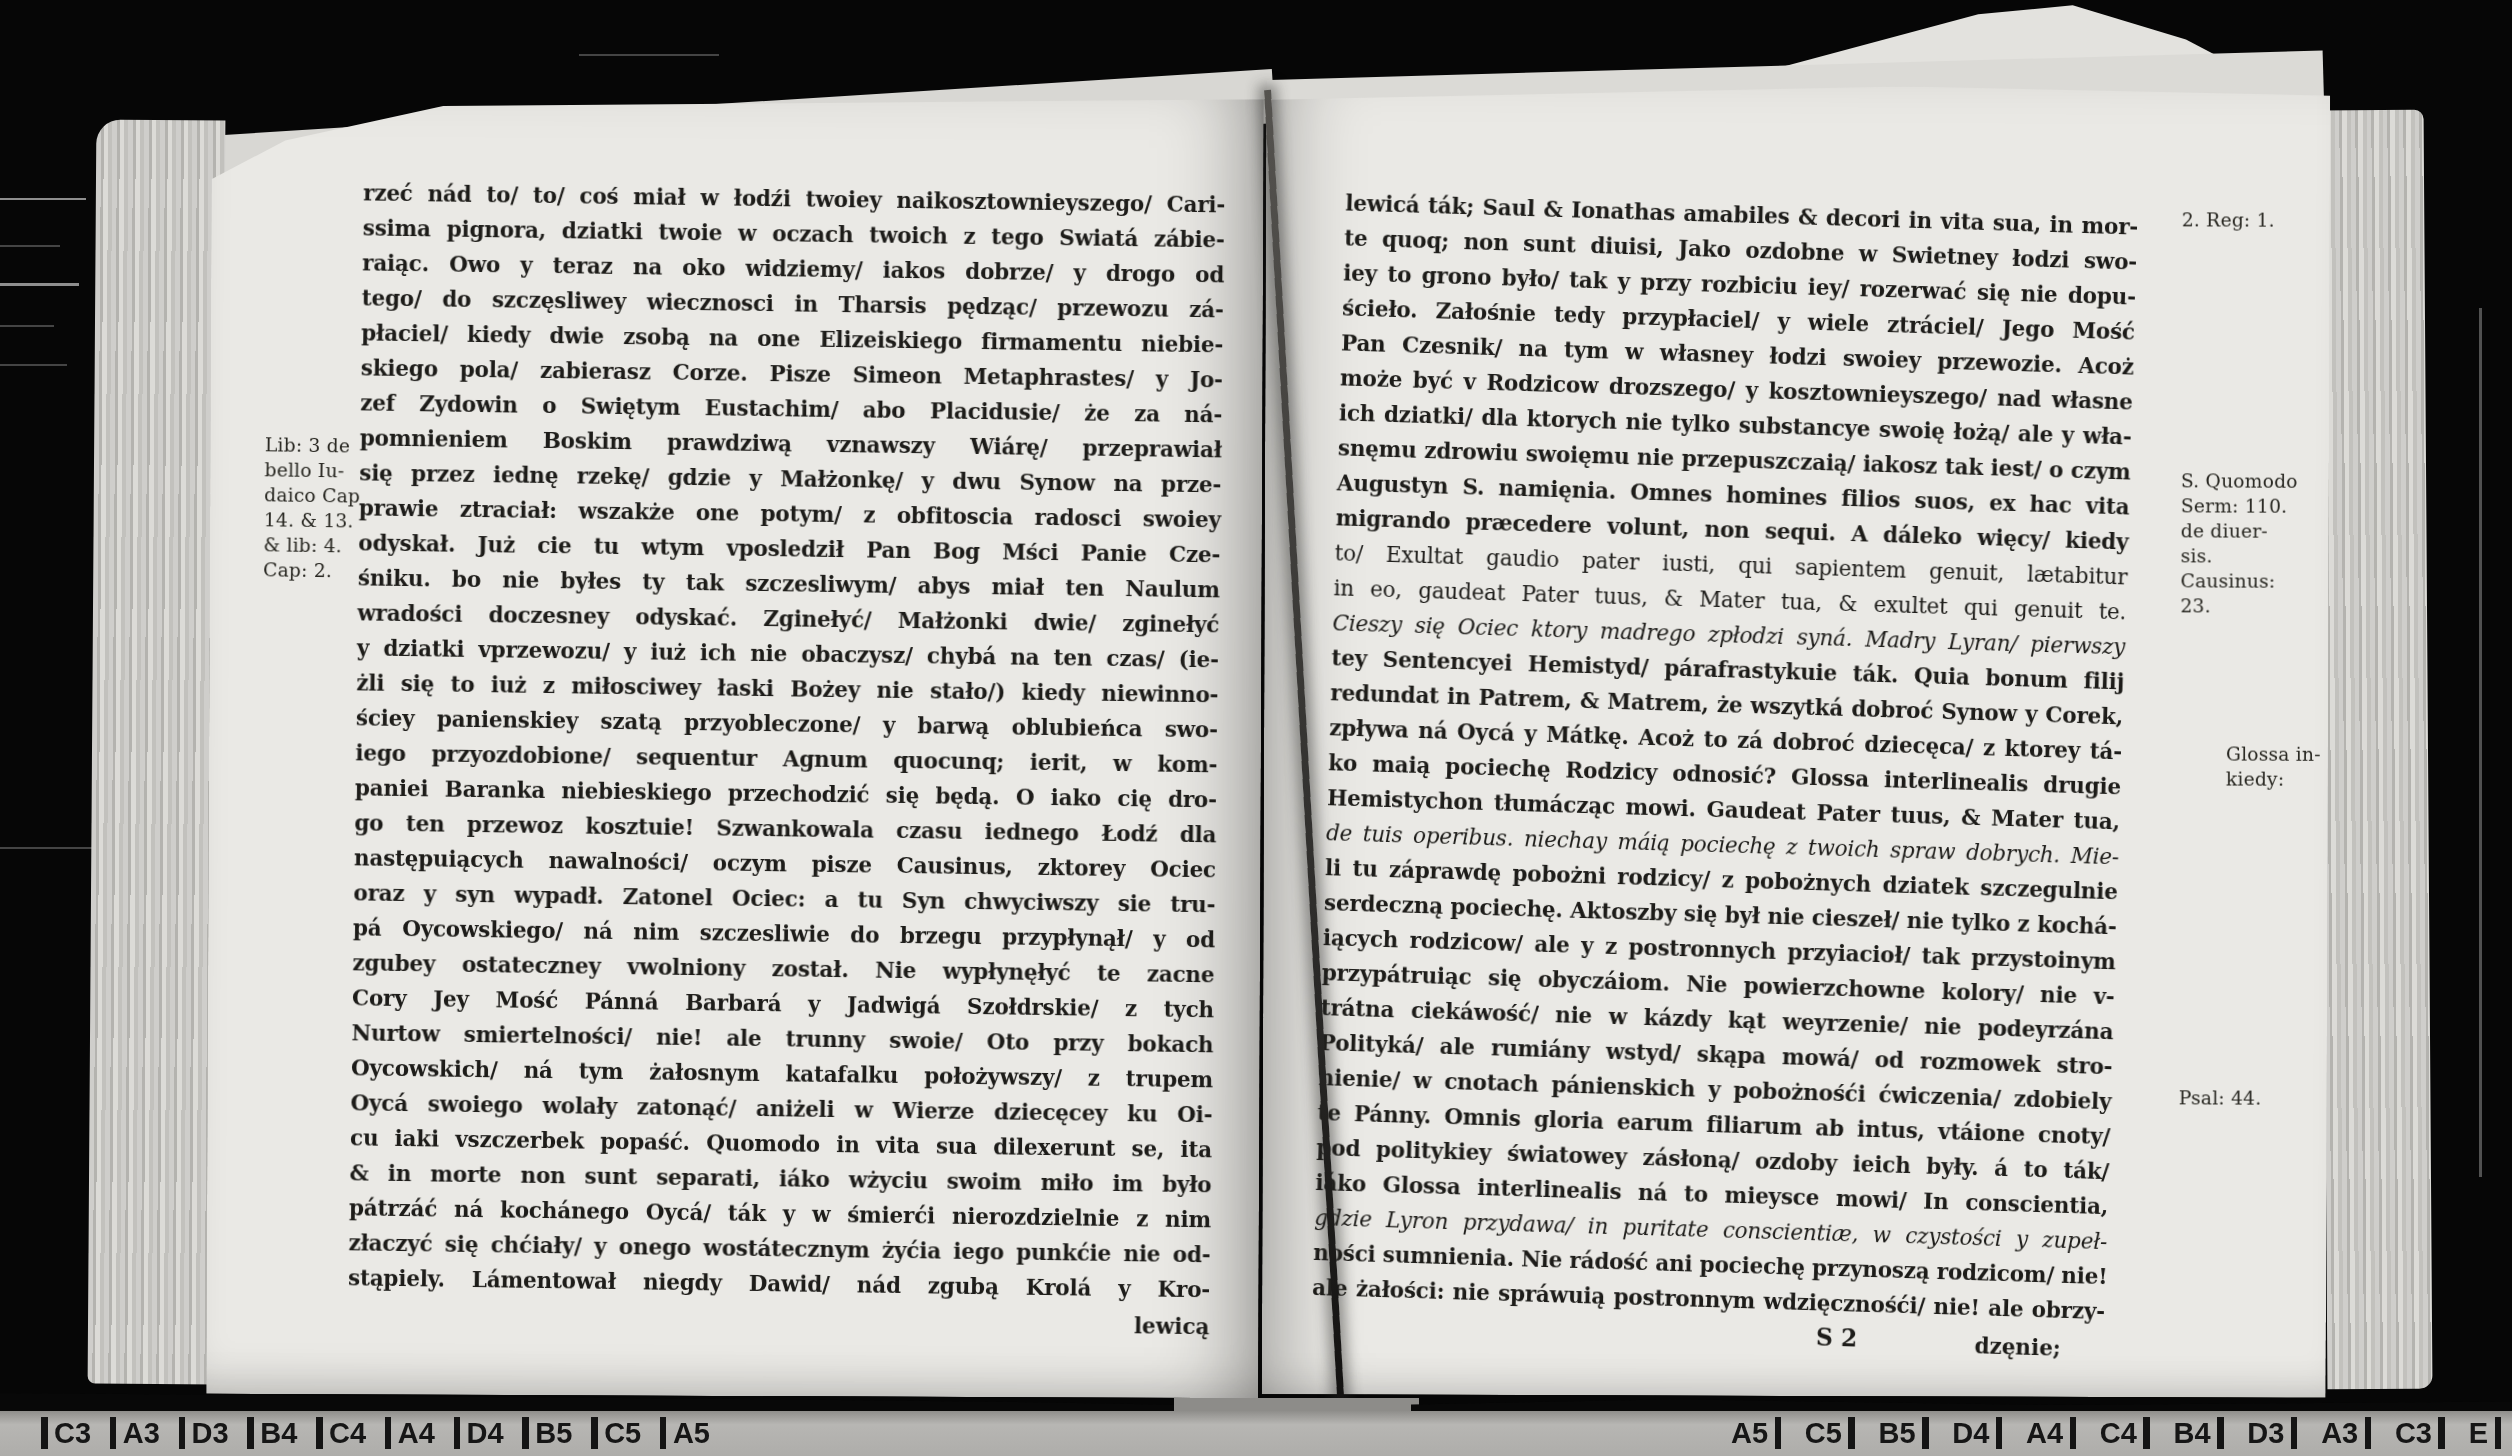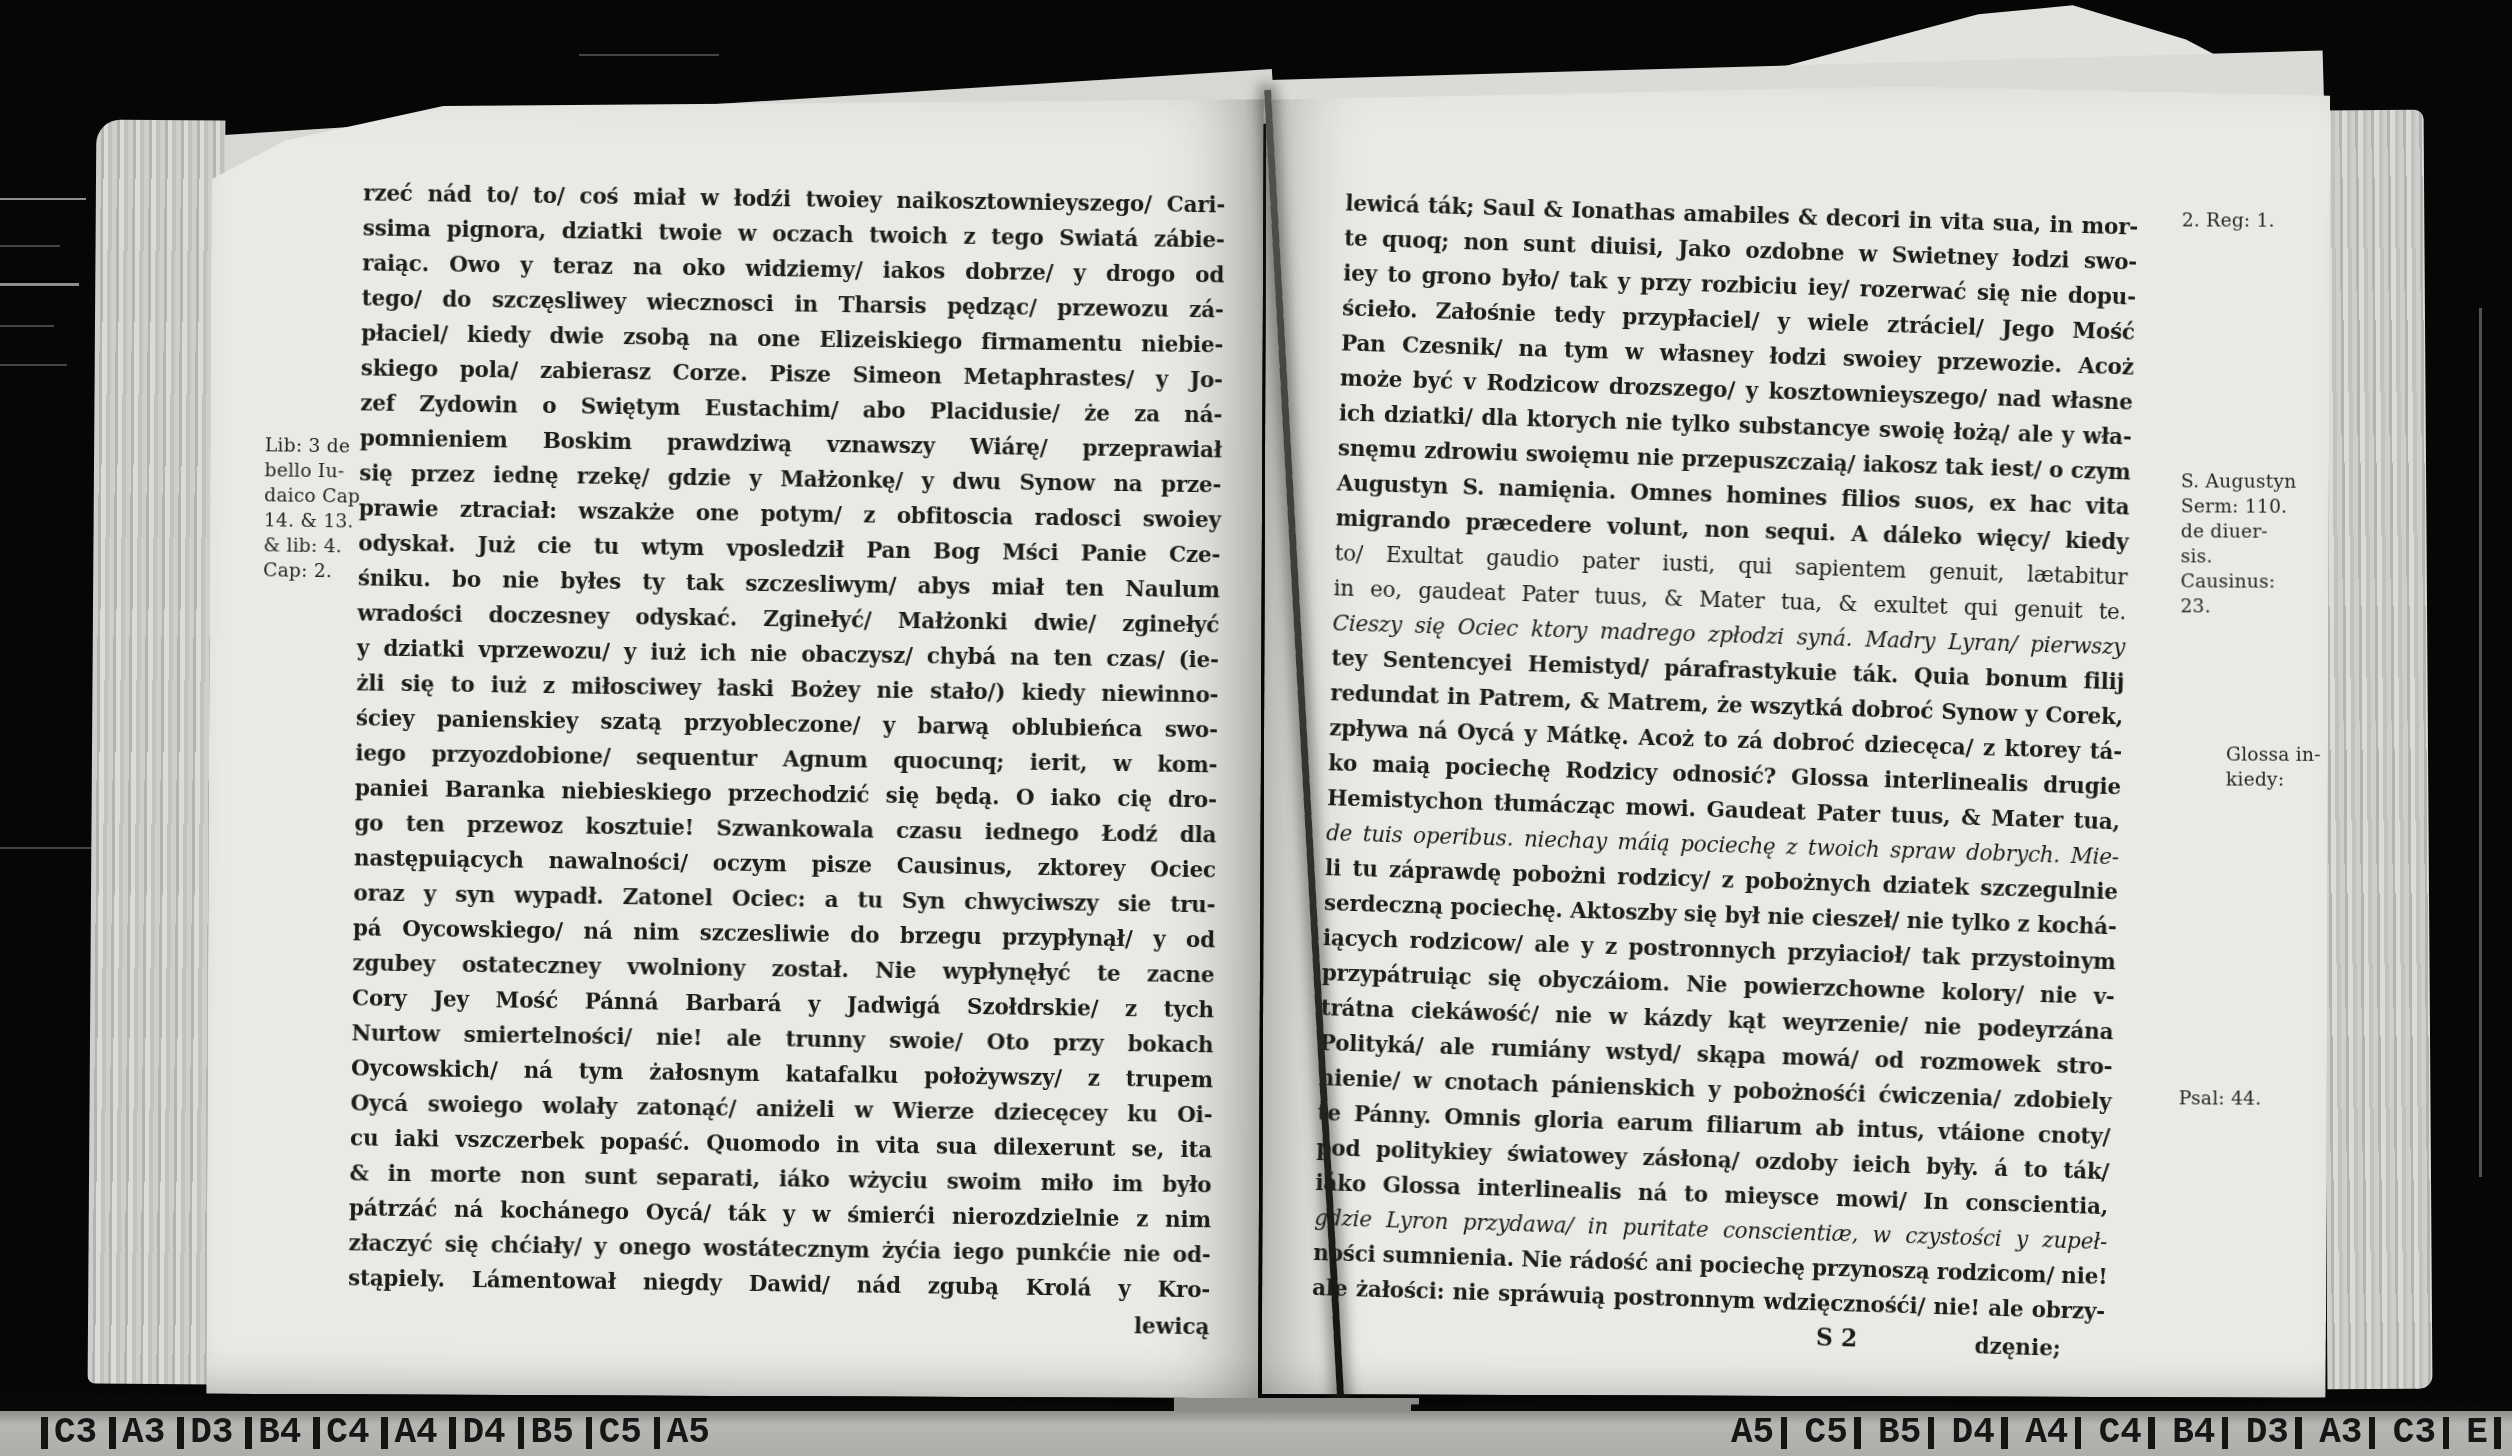--- a/index.html
+++ b/index.html
@@ -64,21 +64,21 @@
   #wedge-left{left:0;top:1393px;width:1248px;height:22.4px;
       clip-path:polygon(0 0,62% 28%,84% 42%,100% 58%,100% 100%,0 100%);}
   #wedge-mid{left:1174px;top:1398px;width:245px;height:18.7px;background:#8d8c89;}
   #wedge-right{left:1411px;top:1396px;width:1101px;height:18.7px;
       clip-path:polygon(0 45%,24% 18%,58% 48%,100% 30%,100% 100%,0 100%);}
   #gutter-blob{position:absolute;left:1331px;top:1415px;width:20.6px;height:37px;background:#151514;}
   
   #film-strip{position:absolute;left:0;top:1411px;width:2512px;height:45px;
       background:linear-gradient(#8f8e8b,#b7b6b3 30%,#aeadaa);}
   .marker-row{position:absolute;top:5.6px;display:flex;justify-content:space-between;
-      font-family:Liberation Mono, monospace;font-weight:700;font-size:36px;color:#161616;}
+      font-family:Liberation Sans, sans-serif;font-weight:700;font-size:29px;color:#161616;}
   #markers-left{left:41px;width:669px;}
   #markers-right{left:1731px;width:770px;}
   .marker{display:flex;align-items:center;line-height:32px;}
   #markers-left .marker::before{content:"";display:inline-block;width:6.5px;height:32px;background:#141414;margin-right:6.5px;}
   #markers-right .marker::after{content:"";display:inline-block;width:6.5px;height:32px;background:#141414;margin-left:6.5px;}
   
   #film-edge-line{position:absolute;left:2479px;top:308px;width:2.8px;height:869px;background:rgba(255,255,255,.3);}
 </style>
 </head>
 <body>
@@ -195,21 +195,21 @@
         <span id="signature">S 2</span>
         <span id="right-catchword" class="catchword">dzęnie;</span>
       </div>
     </div>
     <div class="margin-note rnote" id="note-reg">
 
     <div>2. Reg: 1.</div>
       </div>
     <div class="margin-note rnote" id="note-august">
 
-    <div>S. Augustyn</div>
+    <div>S. Quomodo</div>
         <div>Serm: 110.</div>
         <div>de diuer-</div>
         <div>sis.</div>
         <div>Causinus:</div>
         <div>23.</div>
       </div>
     <div class="margin-note rnote" id="note-glossa">
 
     <div>Glossa in-</div>
         <div>kiedy:</div>

